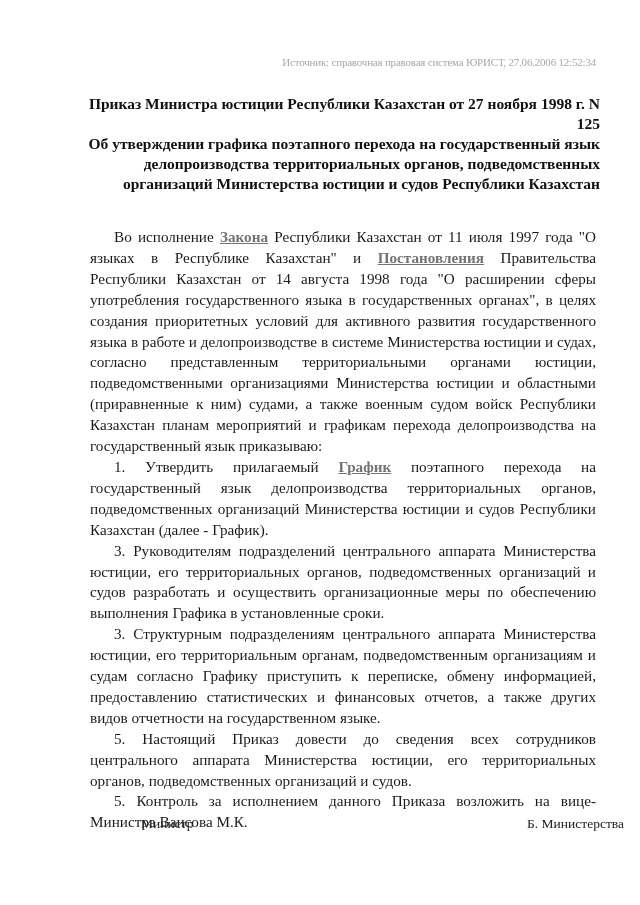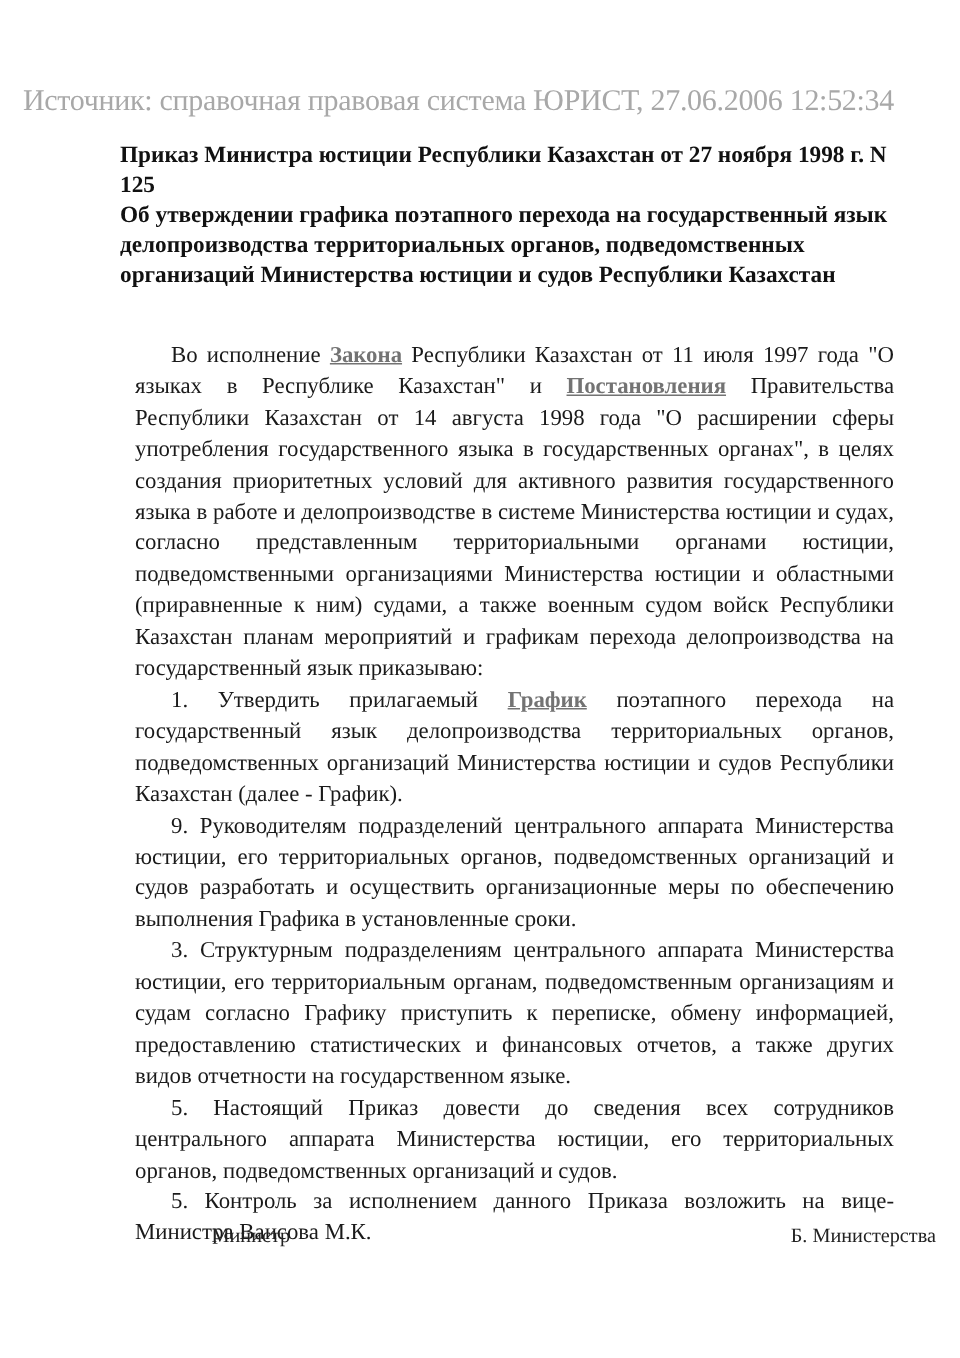--- a/index.html
+++ b/index.html
@@ -1,20 +1,20 @@
 <!DOCTYPE html>
 <html><head>
 <meta charset="utf-8">
 <style>
   html, body { margin: 0; padding: 0; background: #ffffff; }
   body { width: 640px; height: 905px; position: relative; overflow: hidden;
          font-family: "Liberation Serif", "DejaVu Serif", serif; color: #1a1a1a; }
-  .source { position: absolute; top: 56px; right: 44px; font-size: 20px; color: #a8a8a8;
+  .source { position: absolute; top: 56px; right: 44px; font-size: 11px; color: #a8a8a8;
             white-space: nowrap; letter-spacing: -0.2px; }
-  .title { position: absolute; top: 94px; left: 80px; width: 520px; text-align: left;
+  .title { position: absolute; top: 94px; left: 80px; width: 520px; text-align: right;
            font-weight: bold; font-size: 15.5px; line-height: 20px; color: #111; }
   .title div { margin: 0; }
   .body { position: absolute; top: 227px; left: 90px; width: 506px; font-size: 15.2px;
           line-height: 20.9px; text-align: justify; color: #1a1a1a; }
   .body p { margin: 0; text-indent: 24px; text-align: justify; }
   .body a { color: #737373; font-weight: bold; text-decoration: underline; }
   .sign { position: absolute; top: 816px; left: 113px; width: 483px; font-size: 13.5px;
           display: flex; justify-content: space-between; color: #222; padding-left: 28px; }
 </style>
 </head>
@@ -23,21 +23,21 @@
 <div class="source">Источник: справочная правовая система ЮРИСТ, 27.06.2006 12:52:34</div>
 
 <div class="title">
   <div>Приказ Министра юстиции Республики Казахстан от 27 ноября 1998 г. N 125</div>
   <div>Об утверждении графика поэтапного перехода на государственный язык делопроизводства территориальных органов, подведомственных организаций Министерства юстиции и судов Республики Казахстан</div>
 </div>
 
 <div class="body">
   <p><span>Во исполнение </span><a href="#">Закона</a><span> Республики Казахстан от 11 июля 1997 года "О языках в Республике Казахстан" и </span><a href="#">Постановления</a><span> Правительства Республики Казахстан от 14 августа 1998 года "О расширении сферы употребления государственного языка в государственных органах", в целях создания приоритетных условий для активного развития государственного языка в работе и делопроизводстве в системе Министерства юстиции и судах, согласно представленным территориальными органами юстиции, подведомственными организациями Министерства юстиции и областными (приравненные к ним) судами, а также военным судом войск Республики Казахстан планам мероприятий и графикам перехода делопроизводства на государственный язык приказываю:</span></p>
   <p><span>1. Утвердить прилагаемый </span><a href="#">График</a><span> поэтапного перехода на государственный язык делопроизводства территориальных органов, подведомственных организаций Министерства юстиции и судов Республики Казахстан (далее - График).</span></p>
-  <p>9. Руководителям подразделений центрального аппарата Министерства юстиции, его территориальных органов, подведомственных организаций и судов разработать и осуществить организационные меры по обеспечению выполнения Графика в установленные сроки.</p>
+  <p>3. Руководителям подразделений центрального аппарата Министерства юстиции, его территориальных органов, подведомственных организаций и судов разработать и осуществить организационные меры по обеспечению выполнения Графика в установленные сроки.</p>
   <p>3. Структурным подразделениям центрального аппарата Министерства юстиции, его территориальным органам, подведомственным организациям и судам согласно Графику приступить к переписке, обмену информацией, предоставлению статистических и финансовых отчетов, а также других видов отчетности на государственном языке.</p>
   <p>5. Настоящий Приказ довести до сведения всех сотрудников центрального аппарата Министерства юстиции, его территориальных органов, подведомственных организаций и судов.</p>
   <p>5. Контроль за исполнением данного Приказа возложить на вице-Министра Ваисова М.К.</p>
 </div>
 
 <div class="sign">
   <span>Министр</span>
   <span>Б. Министерства</span>
 </div>
 

